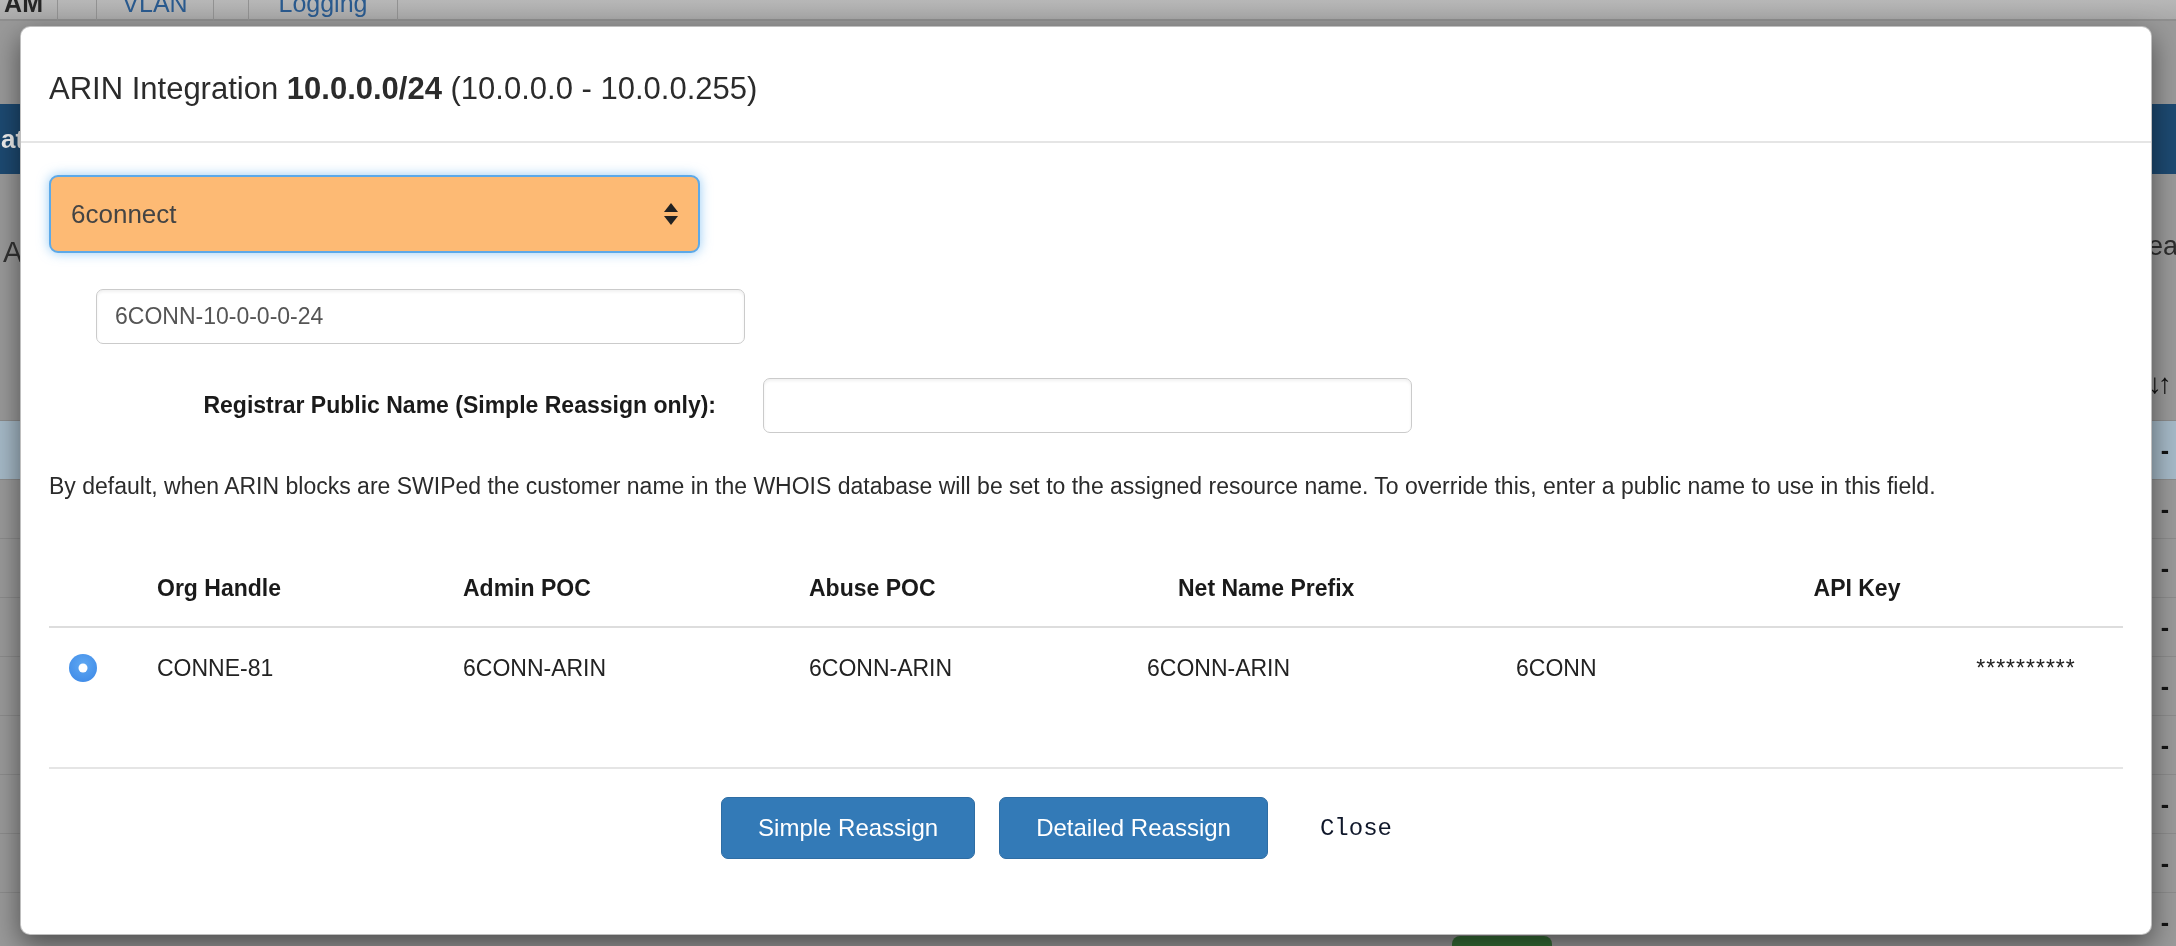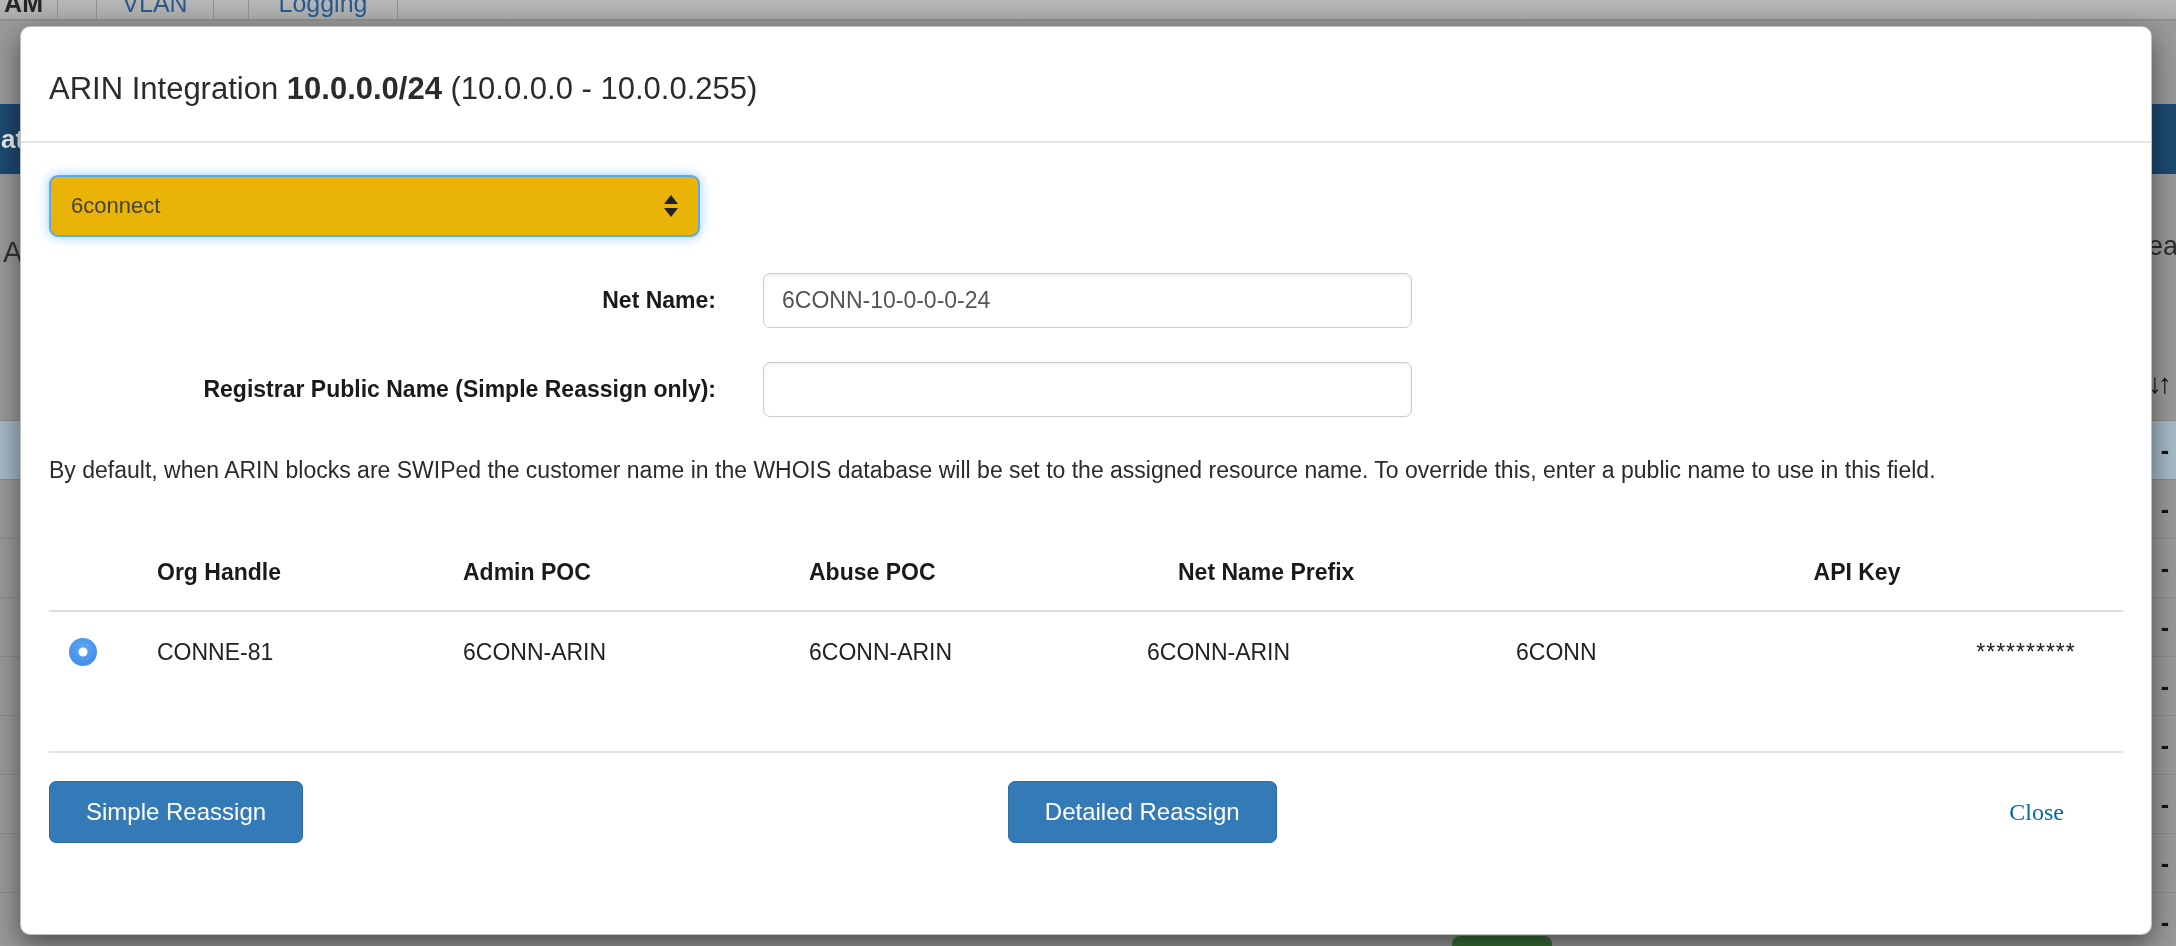--- a/index.html
+++ b/index.html
@@ -59,24 +59,24 @@
     z-index:10; color:#222;
   }
   .modal-header { padding:30px 28px; border-bottom:2px solid #e5e5e5;margin-top:10px; }
   .modal-title { font-size:31px; line-height:44px; color:#2b2b2b; font-weight:500; }
   .modal-title .cidr { font-weight:700; }
   .modal-title .range { font-weight:400; }
 
   .modal-body { padding:32px 28px 0 28px; }
 
   .select {
-    width:651px; height:62px; border:2px solid #5ca9e8; border-radius:9px;
+    width:651px; height:78px; border:2px solid #5ca9e8; border-radius:9px;
     box-shadow:0 0 12px rgba(82,168,236,.6);
     display:flex; align-items:center; padding:0 20px;
-    font-size:22px; color:#444; background:#eab308; cursor:default;
+    font-size:26px; color:#444; background:#fdba74; cursor:default;
   }
   .select .sel-text { flex:1; }
   .select .arrows { display:flex; flex-direction:column; gap:4px; align-items:center; }
   .tri-up { width:0; height:0; border-left:7px solid transparent; border-right:7px solid transparent; border-bottom:9px solid #222; }
   .tri-down { width:0; height:0; border-left:7px solid transparent; border-right:7px solid transparent; border-top:9px solid #222; }
 
   .form-rows { margin-top:36px; }
   .form-row { display:flex; align-items:center; margin-bottom:34px; }
   .form-row label {
     width:667px; text-align:right; font-weight:700; font-size:23px; color:#1a1a1a;
@@ -106,31 +106,31 @@
     position:relative; cursor:pointer; display:block;
   }
   .radio::after {
     content:""; position:absolute; left:50%; top:50%; width:9px; height:9px;
     transform:translate(-50%,-50%); border-radius:50%; background:#fff;
   }
 
   .modal-footer {
     margin-top:55px; border-top:2px solid #e5e5e5;
     padding:28px 59px 0 0;
-    display:flex; justify-content:space-between; align-items:center;
+    display:flex; justify-content:center; align-items:center;
   }
   .btn-primary {
     height:62px; padding:0 36px; border:1px solid #2e6da4; border-radius:7px;
     background:#337ab7; color:#fff; font-family:inherit; font-size:24px; font-weight:500;
     cursor:pointer;
   }
   .btn-primary + .btn-primary { margin-left:24px; }
   .btn-close {
-    margin-left:52px; background:none; border:none; font-family:Liberation Serif, serif;
-    font-size:24px; color:#0369a1; cursor:pointer; padding:0;
+    margin-left:52px; background:none; border:none; font-family:Liberation Mono, monospace;
+    font-size:24px; color:#0f172a; cursor:pointer; padding:0;
   }
 </style>
 </head>
 <body>
 
 <div class="bg-layer">
 
   <div class="bg-tabstrip"></div>
   <div class="bg-tabline"></div>
 
@@ -192,21 +192,20 @@
     <div class="select">
       <span class="sel-text">6connect</span>
       <span class="arrows">
         <span class="tri-up"></span>
           <span class="tri-down"></span>
       </span>
     </div>
 
     <div class="form-rows">
       <div class="form-row">
-        <label>Net Name:</label>
         <input type="text" value="6CONN-10-0-0-0-24" style="">
       </div>
       <div class="form-row">
         <label>Registrar Public Name (Simple Reassign only):</label>
         <input type="text" value="" style="">
       </div>
     </div>
 
     <p class="description">By default, when ARIN blocks are SWIPed the customer name in the WHOIS database will be set to the assigned resource name. To override this, enter a public name to use in this field.</p>
 

